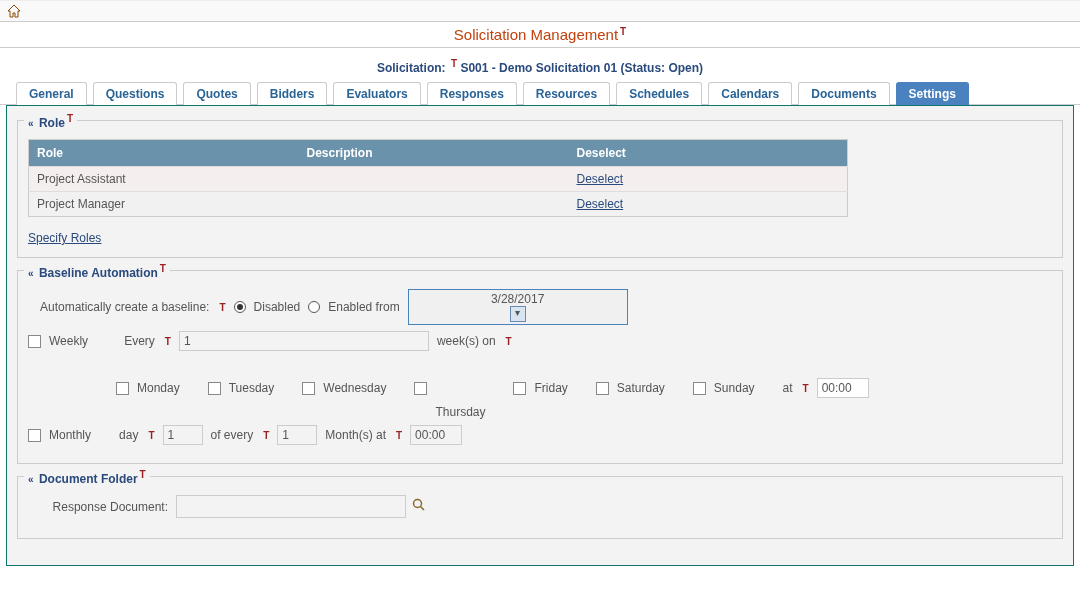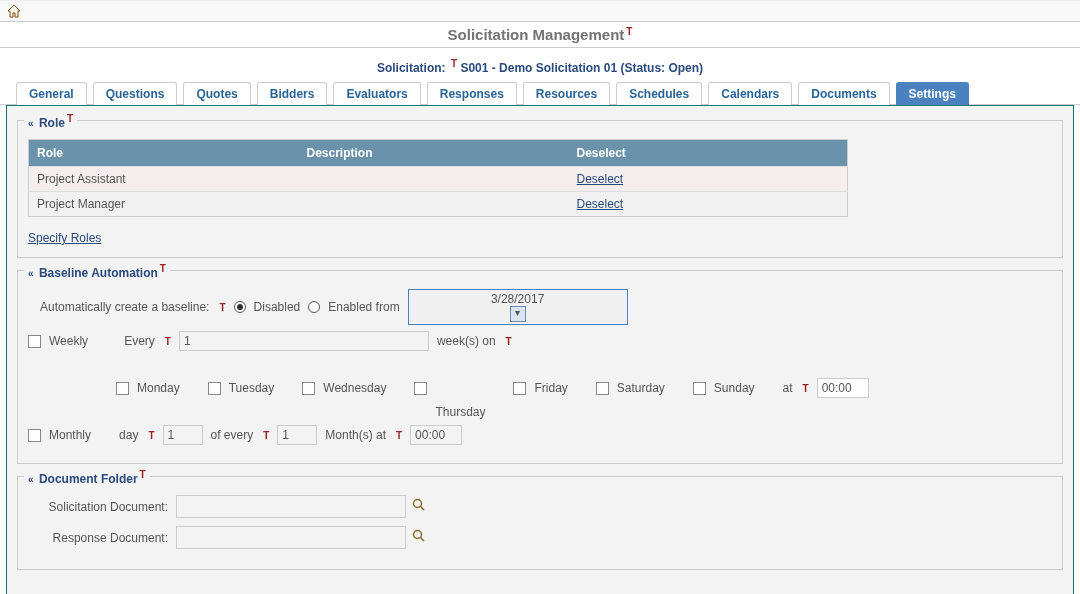--- a/index.html
+++ b/index.html
@@ -21,22 +21,22 @@
   }
   .home-icon svg { display:block; }
 
   .title-row {
     text-align: center;
     padding: 4px 0;
     border-bottom: 1px solid #cccccc;
     background: #ffffff;
   }
   .title-text {
-    color: #737373;
-    font-weight: bold;
+    color: #c2410c;
+    font-weight: normal;
     font-size: 15px;
     display: inline-block;
     text-align: right;
   }
   .sup-t {
     color: #9a1f1f;
     font-size: 10px;
     font-weight: bold;
     vertical-align: super;
     margin-left: 2px;
@@ -312,30 +312,20 @@
       </div>
     </div>
 
     <div class="section">
       <div class="section-header">
         <span class="chev">«</span>
         <span>Document Folder</span><span class="sup-t">T</span>
       </div>
       <div class="section-body">
         <div class="doc-row">
-          <label>Solicitation Document:</label>
-          <input type="text" value="" style="">
-          <span class="mag">
-            <svg width="14" height="14" viewBox="0 0 14 14">
-                <circle cx="5.5" cy="5.5" r="4" fill="none" stroke="#8a6a2a" stroke-width="1.5"></circle>
-                <line x1="8.5" y1="8.5" x2="12" y2="12" stroke="#8a6a2a" stroke-width="1.5"></line>
-              </svg>
-          </span>
-        </div>
-        <div class="doc-row">
           <label>Response Document:</label>
           <input type="text" value="" style="">
           <span class="mag">
             <svg width="14" height="14" viewBox="0 0 14 14">
                 <circle cx="5.5" cy="5.5" r="4" fill="none" stroke="#8a6a2a" stroke-width="1.5"></circle>
                 <line x1="8.5" y1="8.5" x2="12" y2="12" stroke="#8a6a2a" stroke-width="1.5"></line>
               </svg>
           </span>
         </div>
       </div>

